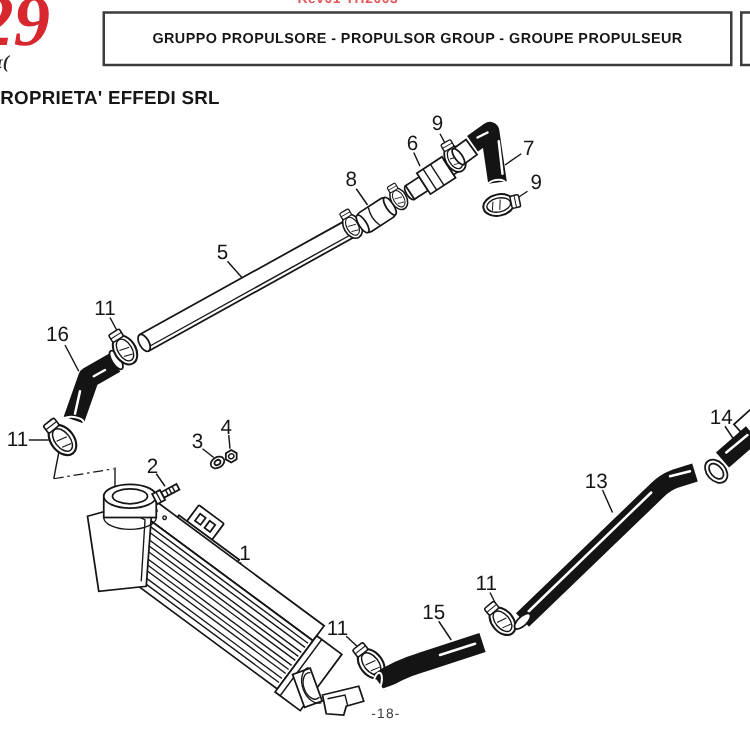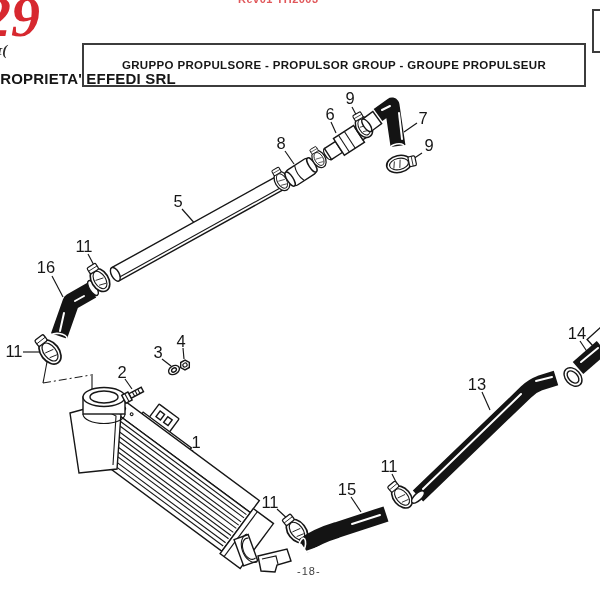--- a/index.html
+++ b/index.html
@@ -6,21 +6,21 @@
   html,body{margin:0;padding:0;background:#fff;}
   .sheet{position:relative;width:600px;height:600px;background:#fff;overflow:hidden;
          font-family:"Liberation Sans",sans-serif;color:var(--ink);}
   .rev{position:absolute;top:-7px;left:238px;color:#e0575a;font-weight:bold;font-size:11px;letter-spacing:.5px;}
   .logo{position:absolute;left:-18px;top:-12px;color:var(--accent-red);
         font:italic 900 58px "Liberation Serif",serif;line-height:1;}
   .logo-sub{position:absolute;left:-6px;top:42px;color:#2b2b2b;
         font:italic 700 15px "Liberation Serif",serif;}
   .title-box{position:absolute;left:82px;top:9px;width:504px;height:44px;border:2px solid #3c3c3c;
         display:flex;flex-direction:column;align-items:center;justify-content:center;gap:1px;
-        font-weight:bold;font-size:11.5px;letter-spacing:.35px;text-align:center;background:#fff;box-sizing:border-box;margin-top:34px;}
+        font-weight:bold;font-size:11.5px;letter-spacing:.35px;text-align:center;background:#fff;box-sizing:border-box;}
   .side-box{position:absolute;left:592px;top:9px;width:30px;height:44px;border:2px solid #3c3c3c;background:#fff;box-sizing:border-box;}
   .property{position:absolute;left:-10px;top:70px;font-weight:bold;font-size:15px;letter-spacing:.2px;white-space:nowrap;}
   .pagenum{position:absolute;left:297px;top:565px;font-size:11px;color:#3d3d3d;letter-spacing:1px;text-align:right;}
   svg{position:absolute;left:0;top:0;}
   .callout{font-size:16.5px;fill:var(--ink);}
   .leader{stroke:var(--ink);stroke-width:1.15;fill:none;}
   .wh{fill:#fff;stroke:var(--ink);stroke-width:1.4;}
   .ln{fill:none;stroke:var(--ink);stroke-width:1.1;}
   .hose{fill:none;stroke:#141414;stroke-linejoin:round;stroke-linecap:butt;}
   .hl{fill:none;stroke:#fff;stroke-width:2;stroke-linecap:round;}

